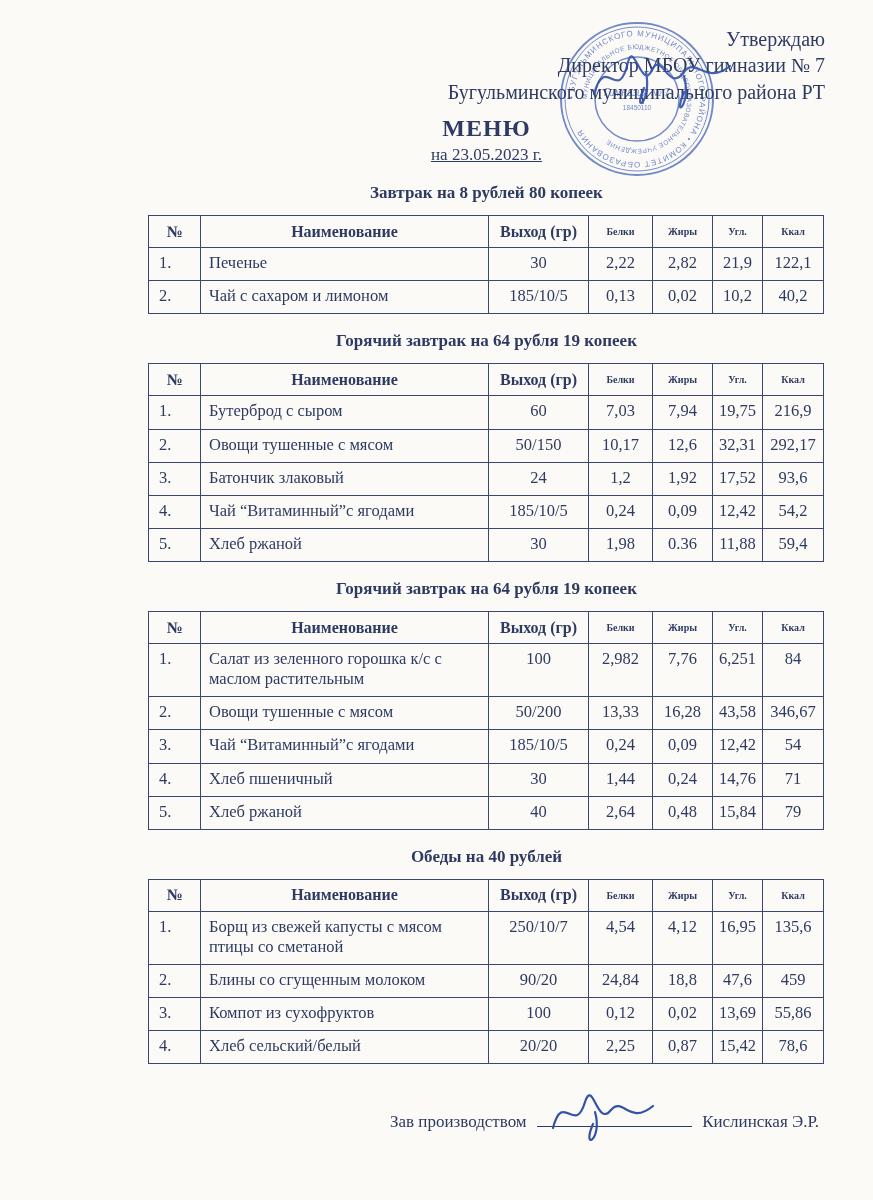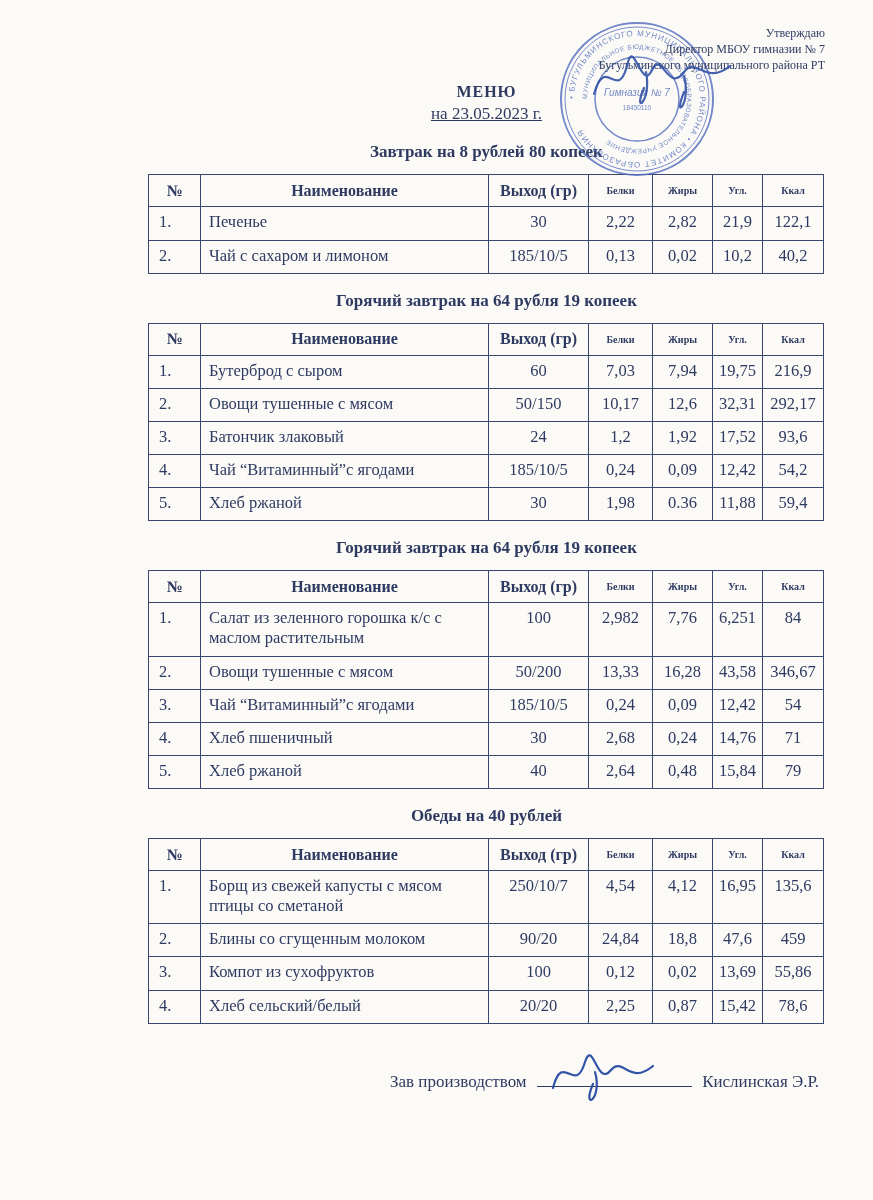--- a/index.html
+++ b/index.html
@@ -8,31 +8,31 @@
     width: 873px; height: 1200px;
     background: #fbfaf6;
     font-family: "Liberation Serif", serif;
     color: #2e3a62;
     position: relative;
     overflow: hidden;
   }
   .page { padding: 26px 48px 0 148px; position: relative; }
 
   
-  .approval { text-align: right; font-size: 12px; line-height: 1.32; position: relative; z-index: 2; }
+  .approval { text-align: right; font-size: 20px; line-height: 1.32; position: relative; z-index: 2; }
   .blank { display: inline-block; border-bottom: 1.5px solid #2e3a62; height: 5px; vertical-align: baseline; }
   .blank-sign { width: 110px; margin-right: 6px; }
 
   
   .stamp-wrap { position: absolute; left: 552px; top: 14px; width: 170px; height: 170px; z-index: 1; opacity: .82; }
   .big-signature { position: absolute; left: 588px; top: 32px; z-index: 3; opacity: .9; }
   .sig-stroke { fill: none; stroke: #3252a8; stroke-width: 2.2; stroke-linecap: round; }
 
   
-  .doc-title { text-align: center; font-size: 16px; font-weight: bold; letter-spacing: 1px; margin: 10px 0 3px; position: relative; z-index: 2; }
+  .doc-title { text-align: center; font-size: 24px; font-weight: bold; letter-spacing: 1px; margin: 10px 0 3px; position: relative; z-index: 2; }
   .doc-date { text-align: center; font-size: 17px; text-decoration: underline; margin-bottom: 18px; position: relative; z-index: 2; }
 
   
   .section-title { text-align: center; font-weight: bold; font-size: 17px; margin: 17px 0 12px; }
   .menu-table { border-collapse: collapse; table-layout: fixed; width: 675px; }
   .menu-table th, .menu-table td { border: 1.5px solid #3a4670; overflow: hidden; }
   .menu-table th { font-weight: bold; text-align: center; font-size: 16px; padding: 6px 2px; height: 32px; }
   .menu-table th.col-sm { font-size: 10px; }
   .menu-table td { font-size: 16.5px; padding: 5px 4px 7px; text-align: center; vertical-align: top; line-height: 1.22; }
   .menu-table td.col-num { text-align: left; padding-left: 10px; }
@@ -255,21 +255,21 @@
               <td class="col-out">185/10/5</td>
               <td class="col-sm">0,24</td>
               <td class="col-sm">0,09</td>
               <td class="col-sm">12,42</td>
               <td class="col-sm">54</td>
             </tr>
             <tr>
               <td class="col-num">4.</td>
               <td class="col-name">Хлеб пшеничный</td>
               <td class="col-out">30</td>
-              <td class="col-sm">2,68</td>
+              <td class="col-sm">1,44</td>
               <td class="col-sm">0,24</td>
               <td class="col-sm">14,76</td>
               <td class="col-sm">71</td>
             </tr>
             <tr>
               <td class="col-num">5.</td>
               <td class="col-name">Хлеб ржаной</td>
               <td class="col-out">40</td>
               <td class="col-sm">2,64</td>
               <td class="col-sm">0,48</td>

